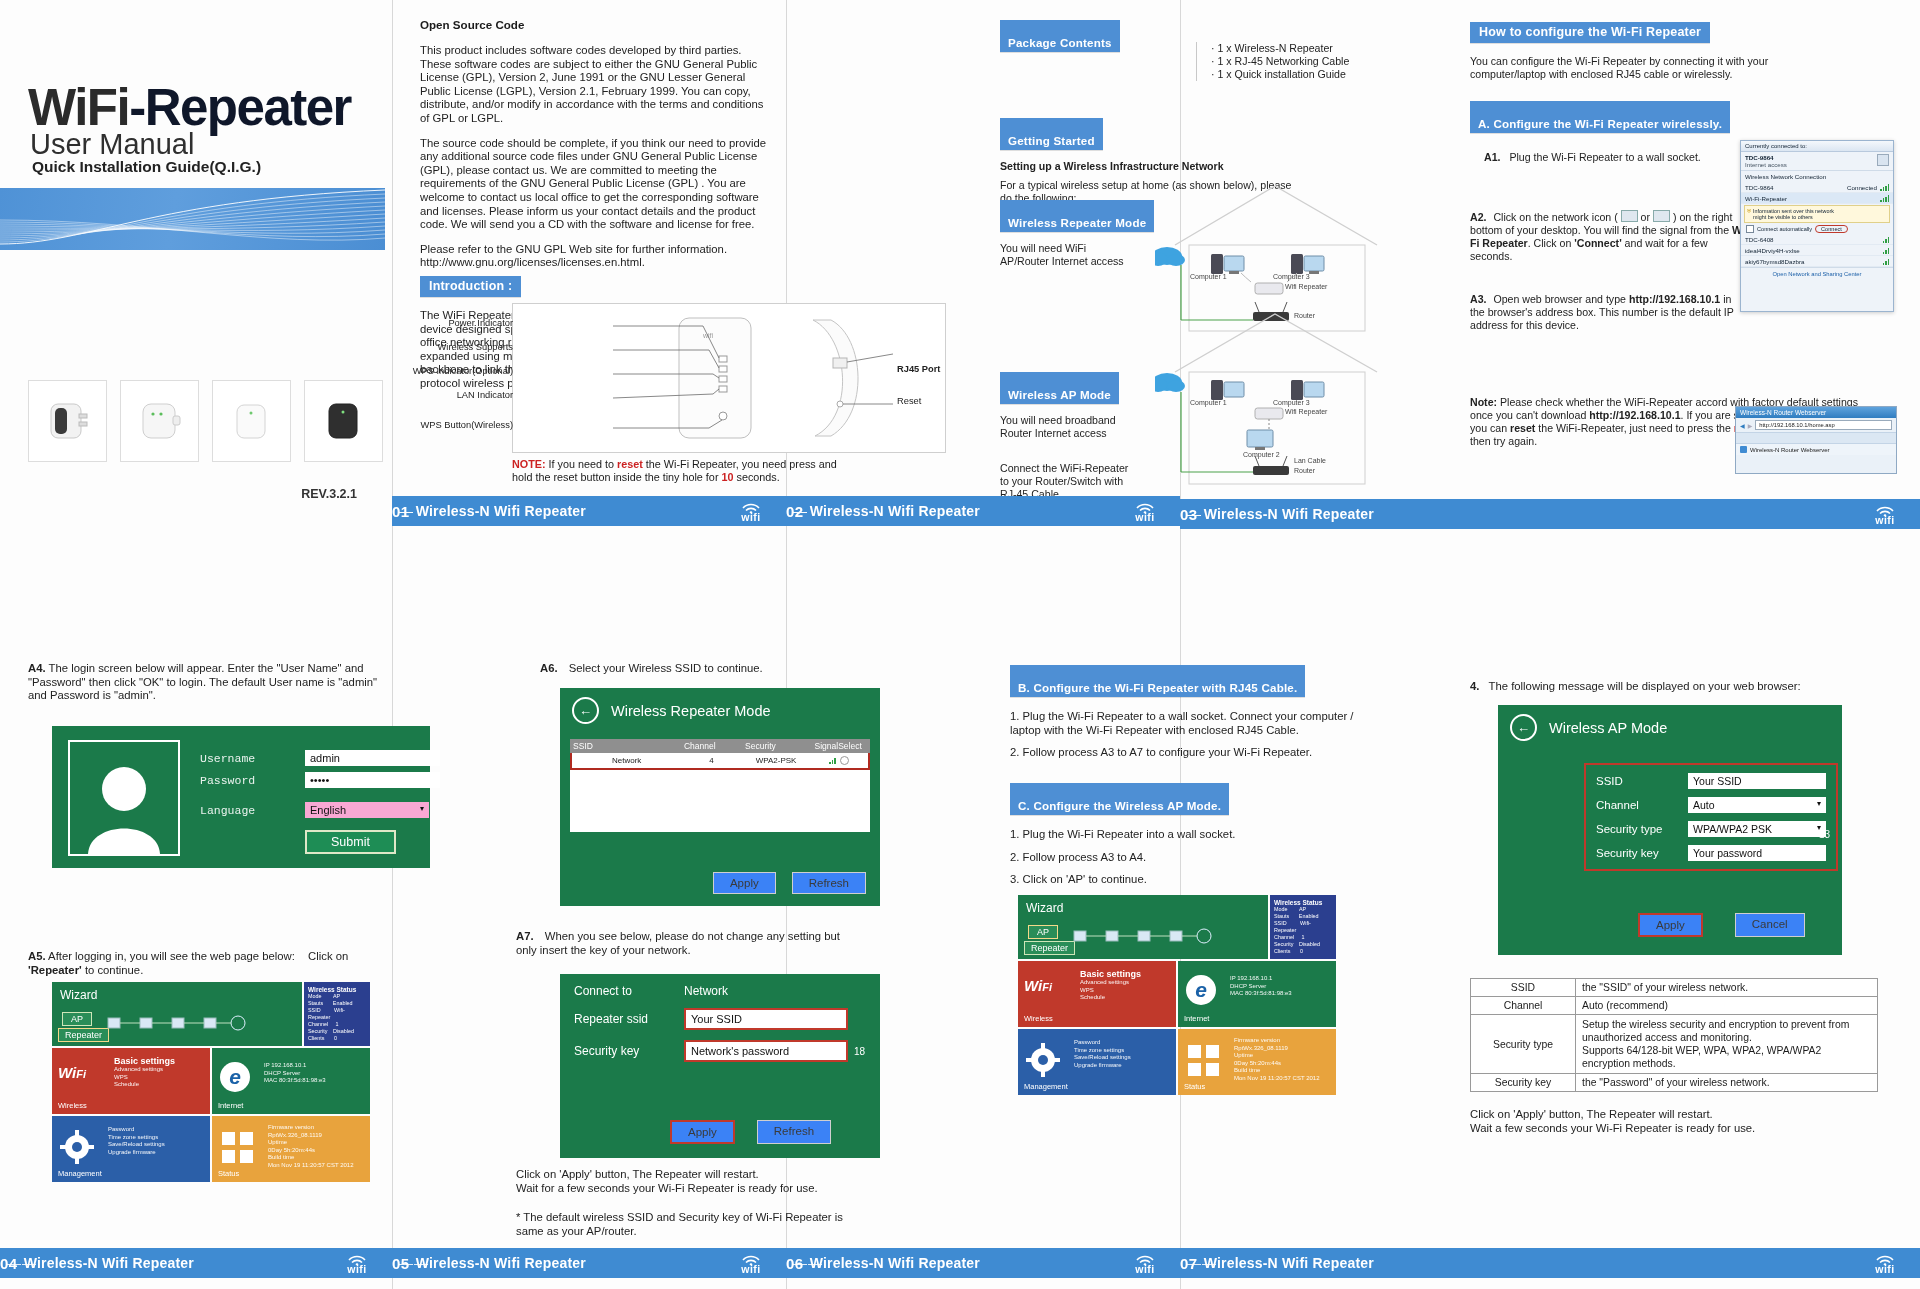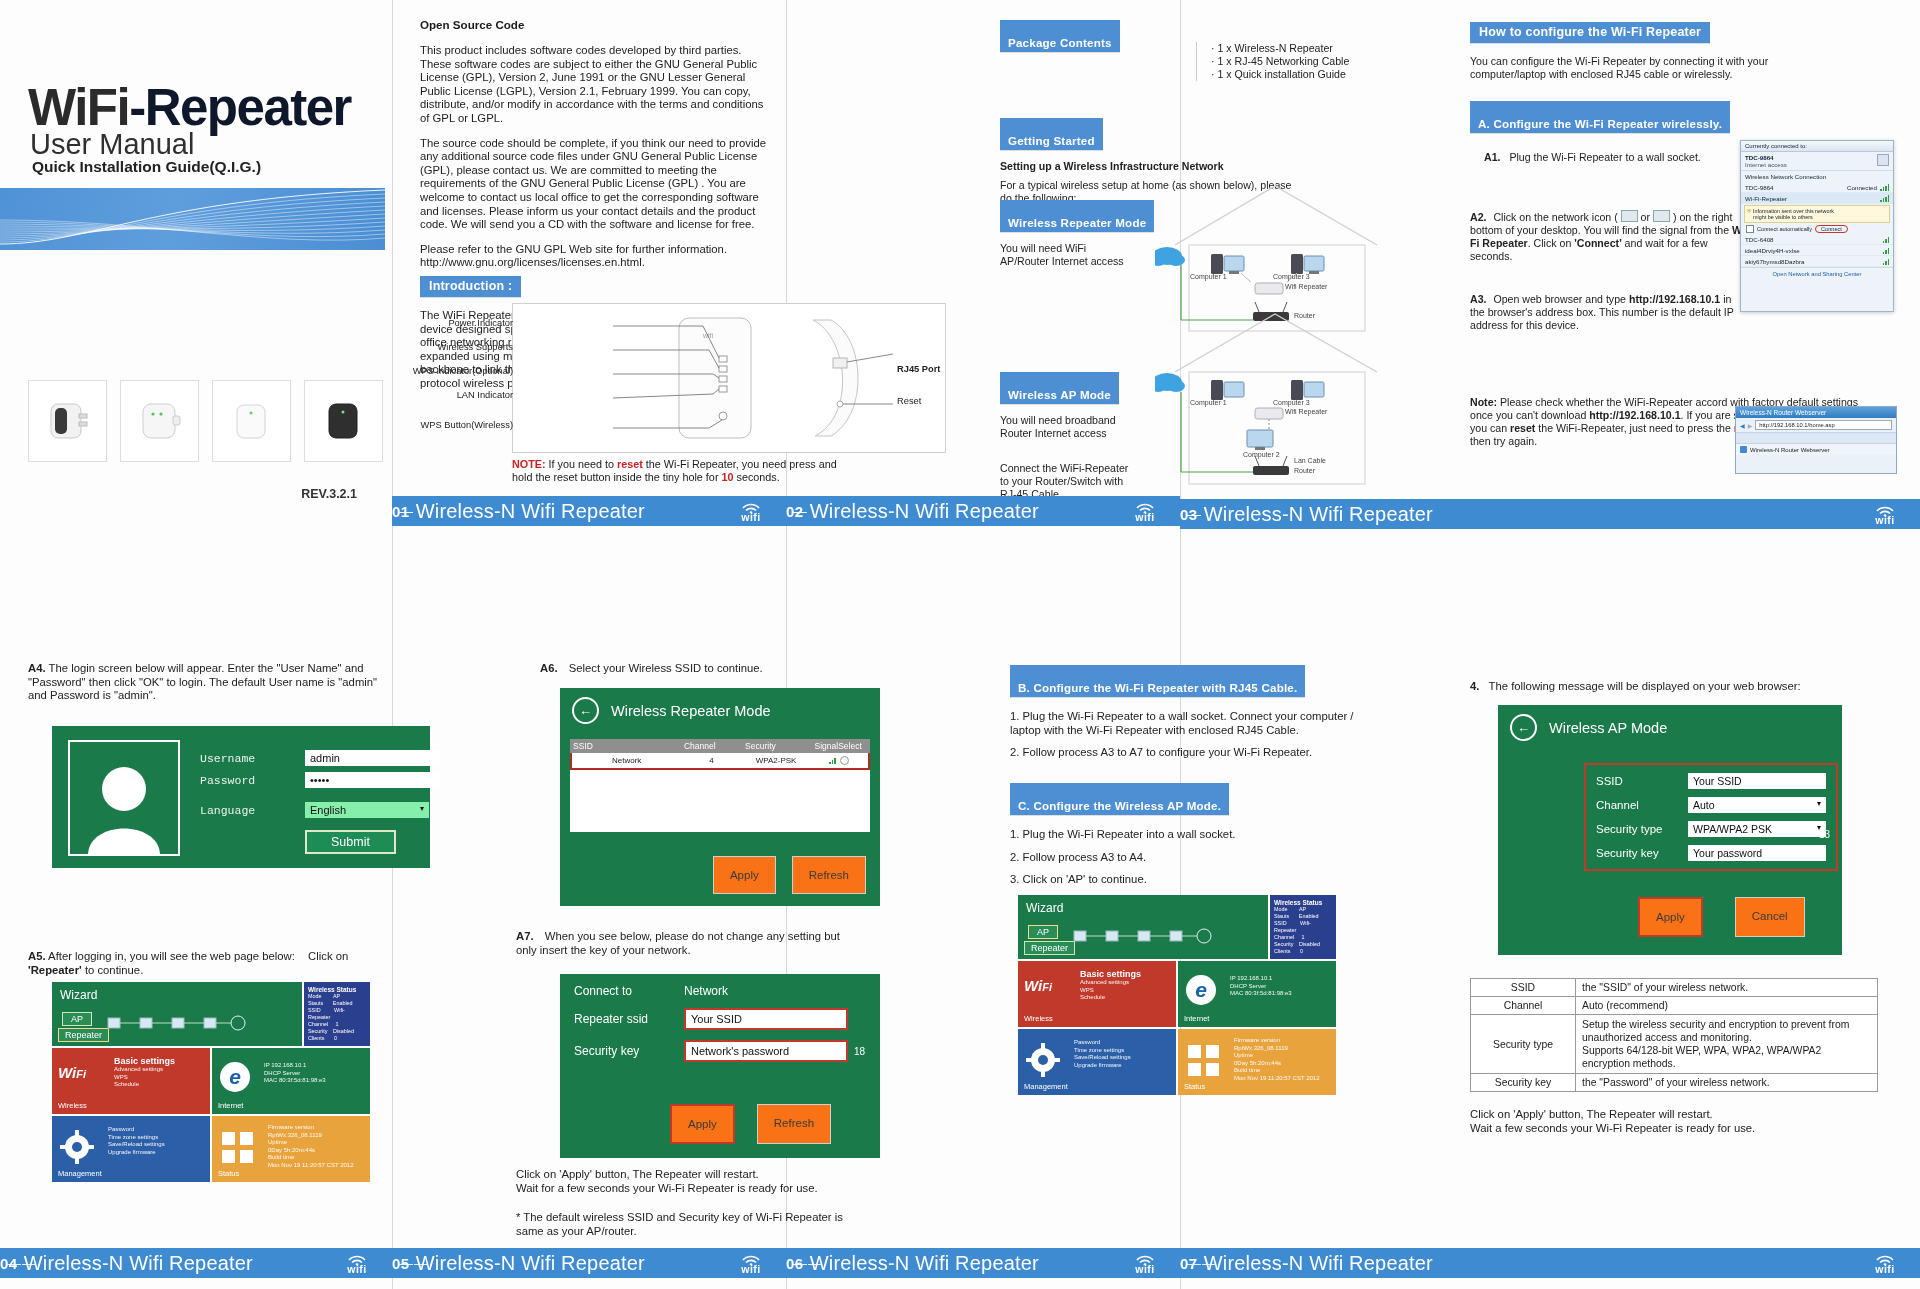--- a/index.html
+++ b/index.html
@@ -41,38 +41,38 @@
   
   .prodrow{position:absolute;left:28px;top:380px;display:flex;gap:13px;}
   .prodbox{width:77px;height:80px;border:1px solid #ddd;background:#fff;
            display:flex;align-items:center;justify-content:center;}
 
   
   .ribbon{position:absolute;height:30px;background:#3f8bd2;color:#fff;display:flex;
           align-items:center;}
   .ribbon .num{font-size:15px;font-weight:bold;margin-left:28px;letter-spacing:.5px;}
   .ribbon .dash{opacity:.85;margin:0 7px;font-size:14px;}
-  .ribbon .rtitle{font-size:20px;margin-left:6px;font-weight:400;letter-spacing:.2px;}
+  .ribbon .rtitle{font-size:14px;margin-left:6px;font-weight:700;letter-spacing:.2px;}
   .wifimark{position:absolute;right:14px;top:2px;width:42px;height:26px;color:#fff;
             display:flex;flex-direction:column;align-items:center;justify-content:center;}
   .wifimark .wtxt{font-size:10.5px;font-weight:bold;letter-spacing:.5px;line-height:9px;}
 
   
   .greenui{background:#1b7a4a;color:#fff;position:relative;}
   .uihead{display:flex;align-items:center;gap:12px;padding:9px 12px;}
   .backcirc{width:23px;height:23px;border:2px solid #fff;border-radius:50%;
             display:flex;align-items:center;justify-content:center;font-size:13px;}
   .uititle{font-size:14.5px;}
   .ssidtable{background:#fff;color:#222;margin:6px 10px 0 10px;}
   .ssidtable .hdr{display:flex;background:#8f8f8f;color:#fff;font-size:8.5px;}
   .ssidtable .hdr div{padding:2px 3px;}
   .ssidtable .row{display:flex;font-size:8px;border:2px solid #b02a20;border-top:none;}
   .ssidtable .row div{padding:3px;}
-  .btnwhite{background:#f97316;color:#3a3a3a;border:1px solid #cfcfcf;font-size:11.5px;
-            padding:12px 16px;text-align:center;}
+  .btnwhite{background:#3b82f6;color:#3a3a3a;border:1px solid #cfcfcf;font-size:11.5px;
+            padding:4px 16px;text-align:center;}
   .btnwhite.redout{border:2px solid #c0392b;}
 
   .field-row{display:flex;align-items:center;gap:10px;margin:6px 0;font-size:12px;}
   .field-lbl{width:95px;}
   .field-inp{background:#fff;color:#222;font-size:11px;padding:3px 5px;
              border:2px solid #c0392b;min-width:150px;}
 
   
   .dash{position:absolute;display:grid;grid-template-columns:1fr 1fr;gap:2px;}
   .tile{position:relative;color:#fff;padding:6px;box-sizing:border-box;}
@@ -541,21 +541,21 @@
       <div class="field-row">
         <span class="field-lbl" style="font-family:'Liberation Mono',monospace;font-size:11.5px;opacity:.9">Username</span>
         <span style="background:#fff;color:#111;font-size:11px;padding:2px 5px;width:125px;display:inline-block">admin</span>
       </div>
       <div class="field-row">
         <span class="field-lbl" style="font-family:'Liberation Mono',monospace;font-size:11.5px;opacity:.9">Password</span>
         <span style="background:#fff;color:#111;font-size:11px;padding:2px 5px;width:125px;display:inline-block">•••••</span>
       </div>
       <div class="field-row" style="margin-top:14px">
         <span class="field-lbl" style="font-family:'Liberation Mono',monospace;font-size:11.5px;opacity:.9">Language</span>
-        <span style="background:#86efac;color:#111;font-size:11px;padding:2px 5px;width:114px;display:inline-flex;justify-content:space-between">
+        <span style="background:#f9a8d4;color:#111;font-size:11px;padding:2px 5px;width:114px;display:inline-flex;justify-content:space-between">
           <span>English</span>
           <span style="font-size:8px">▾</span>
         </span>
       </div>
       <div style="margin-top:12px;margin-left:105px;">
         <span style="display:inline-block;background:#1e8d55;border:2px solid #dfe8c8;color:#fff;font-size:12.5px;padding:3px 24px;">Submit</span>
       </div>
     </div>
   </div>
 

